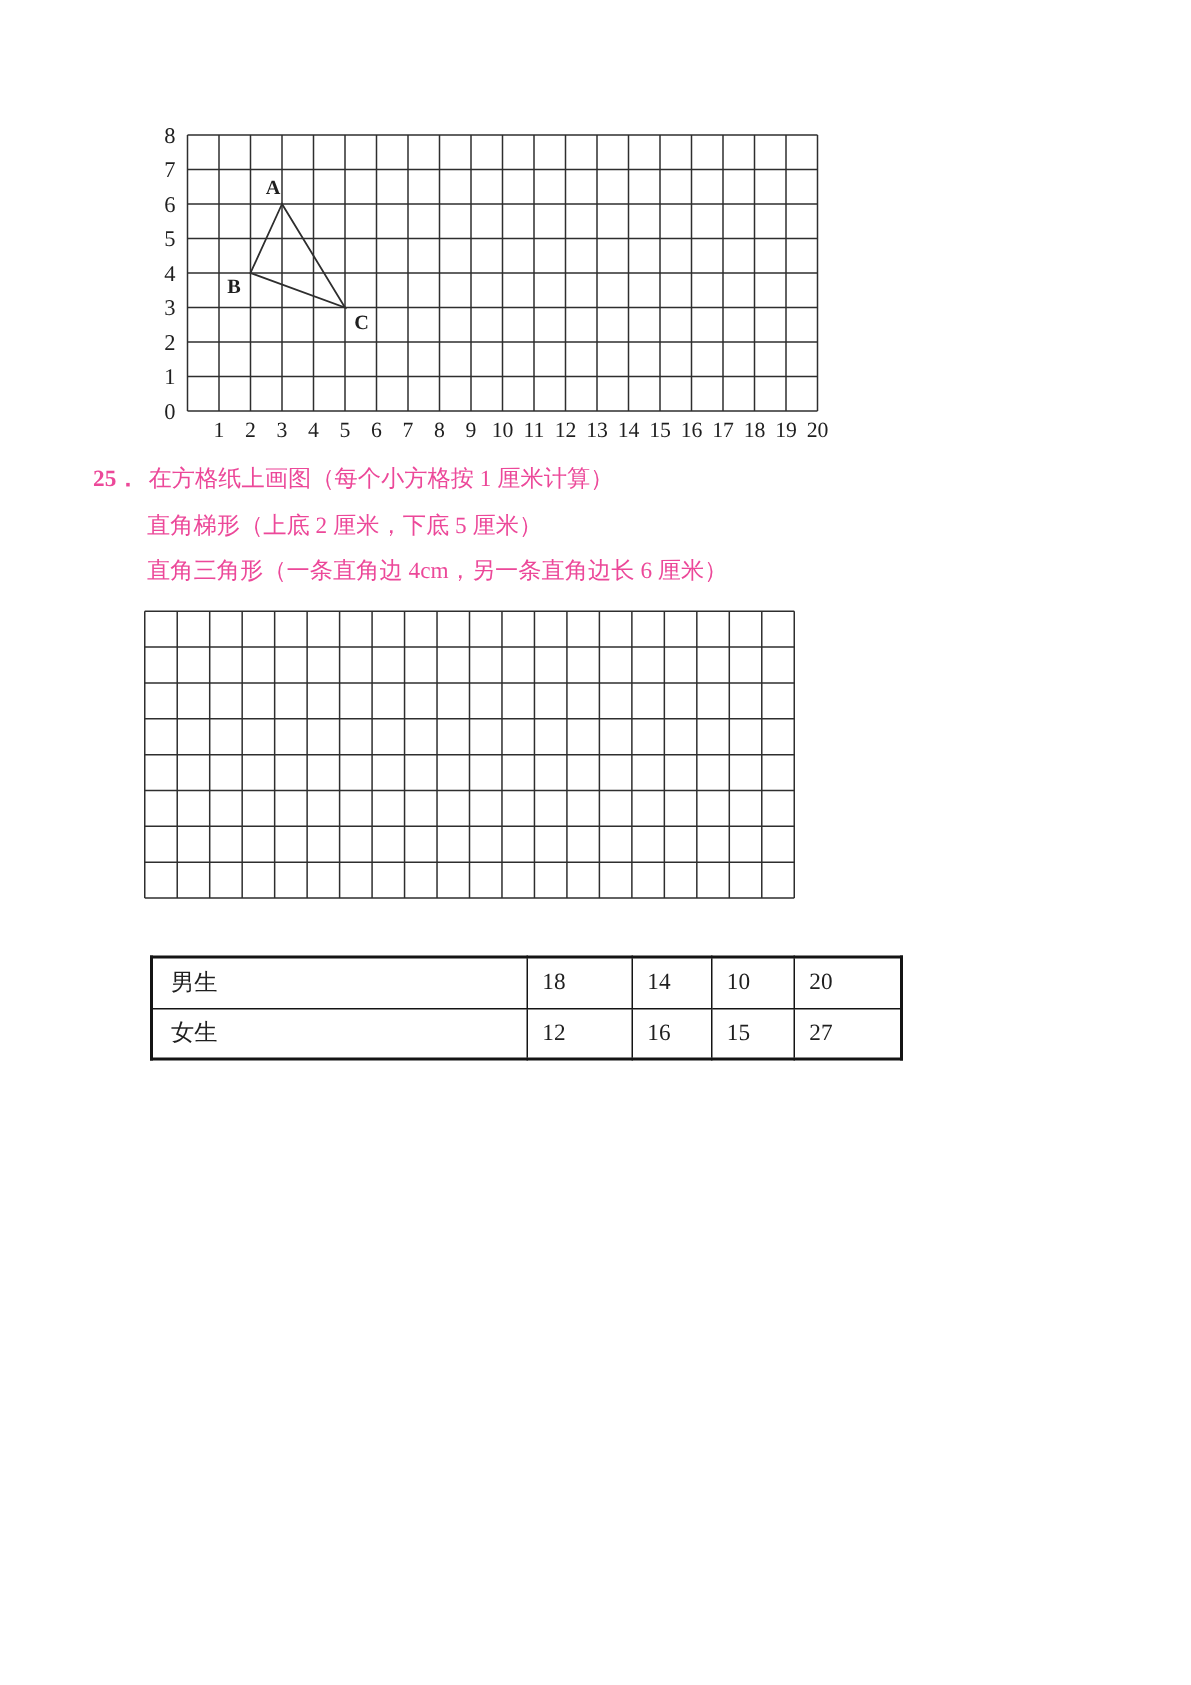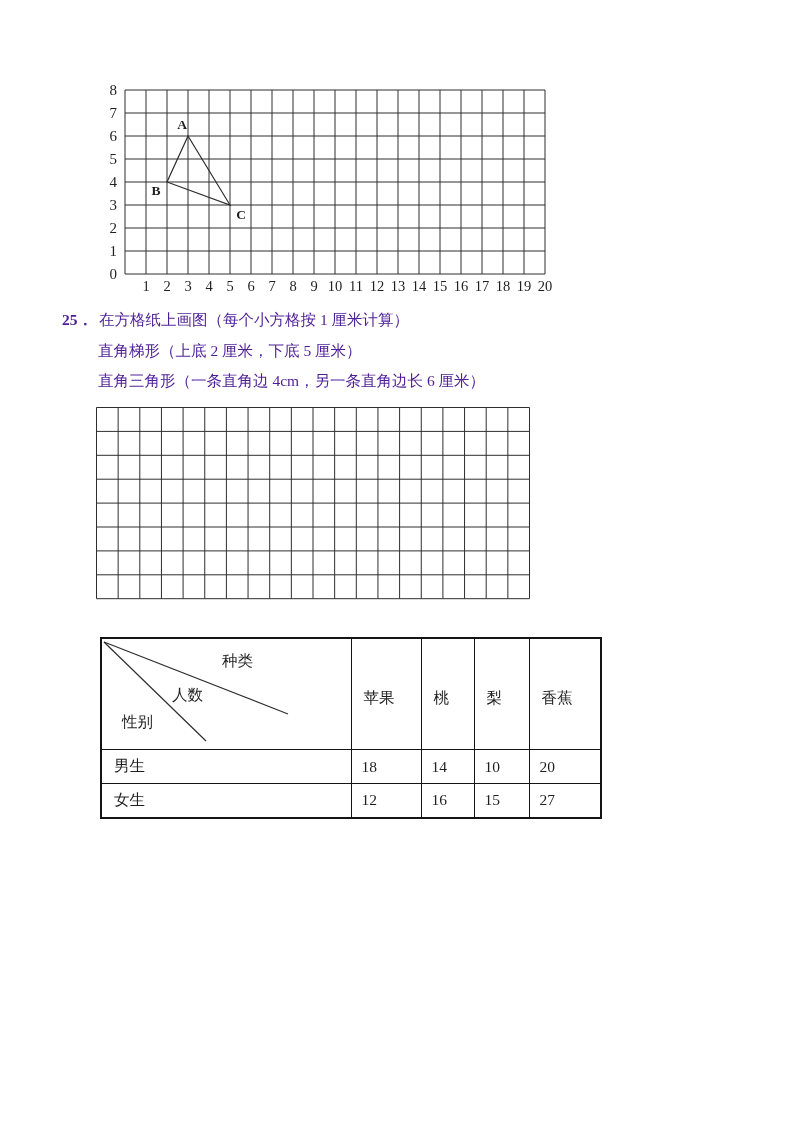--- a/index.html
+++ b/index.html
@@ -11,21 +11,21 @@
     background: #ffffff;
     font-family: "Liberation Serif", "DejaVu Serif", serif;
     color: #1a1a1a;
     overflow: hidden;
   }
   .abs { position: absolute; }
   .text-line {
     font-size: 15.5px;
     line-height: 20px;
     white-space: nowrap;
-    color: #4c1d95;
+    color: #ec4899;
   }
   .q-num { font-weight: bold; margin-right: 6px; }
 
   svg text {
     font-family: "Liberation Serif", "DejaVu Serif", serif;
     fill: #1f1f1f;
   }
 
   
   table.fruit-table {
@@ -165,35 +165,20 @@
 
   <table class="fruit-table">
     <colgroup>
       <col style="width:250px">
         <col style="width:70px">
         <col style="width:53px">
         <col style="width:55px">
         <col style="width:72px">
     </colgroup>
     <tbody>
-        <tr style="height:108px;">
-      <td class="corner-cell">
-        <svg width="248" height="106">
-          <line x1="2" y1="3" x2="186" y2="75" stroke="#2e2e2e" stroke-width="1.2"></line>
-          <line x1="2" y1="3" x2="104" y2="102" stroke="#2e2e2e" stroke-width="1.2"></line>
-        </svg>
-        <span class="corner-label kind">种类</span>
-        <span class="corner-label count">人数</span>
-        <span class="corner-label gender">性别</span>
-      </td>
-      <td class="head-cell">苹果</td>
-      <td class="head-cell">桃</td>
-      <td class="head-cell">梨</td>
-      <td class="head-cell">香蕉</td>
-    </tr>
     <tr style="height:34px;">
       <td class="row-label-cell">男生</td>
       <td class="value-cell">18</td>
       <td class="value-cell">14</td>
       <td class="value-cell">10</td>
       <td class="value-cell">20</td>
     </tr>
     <tr style="height:34px;padding-left:43px;">
       <td class="row-label-cell">女生</td>
       <td class="value-cell">12</td>

